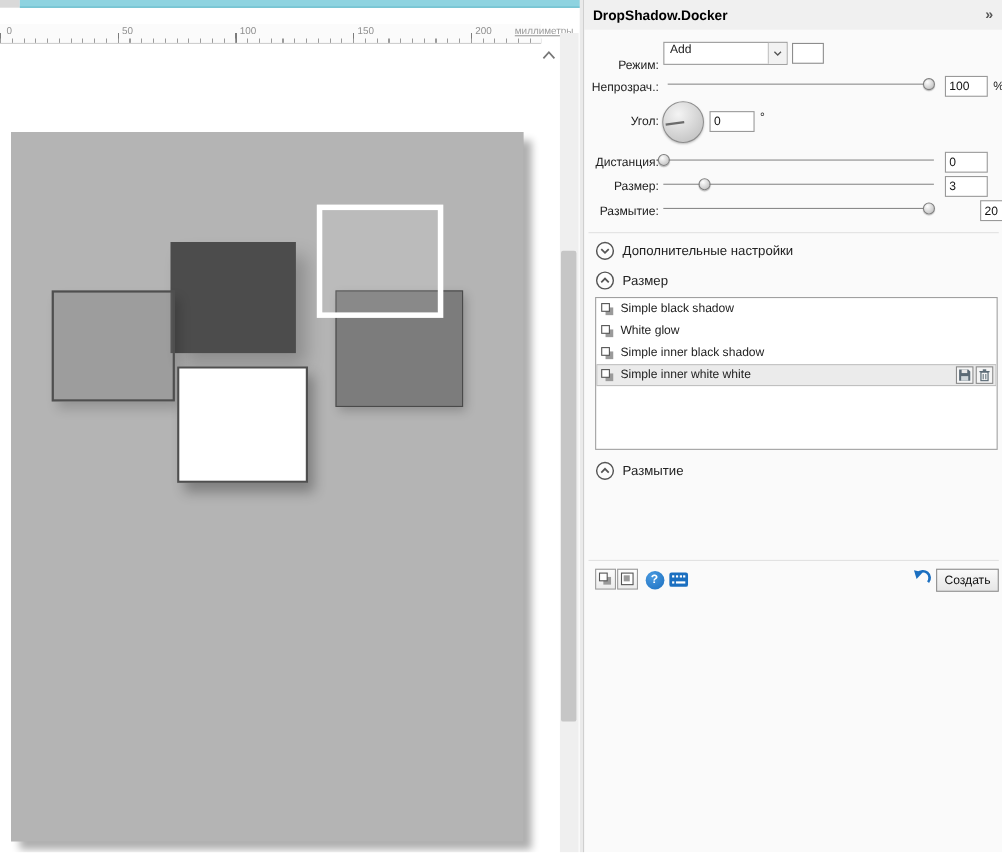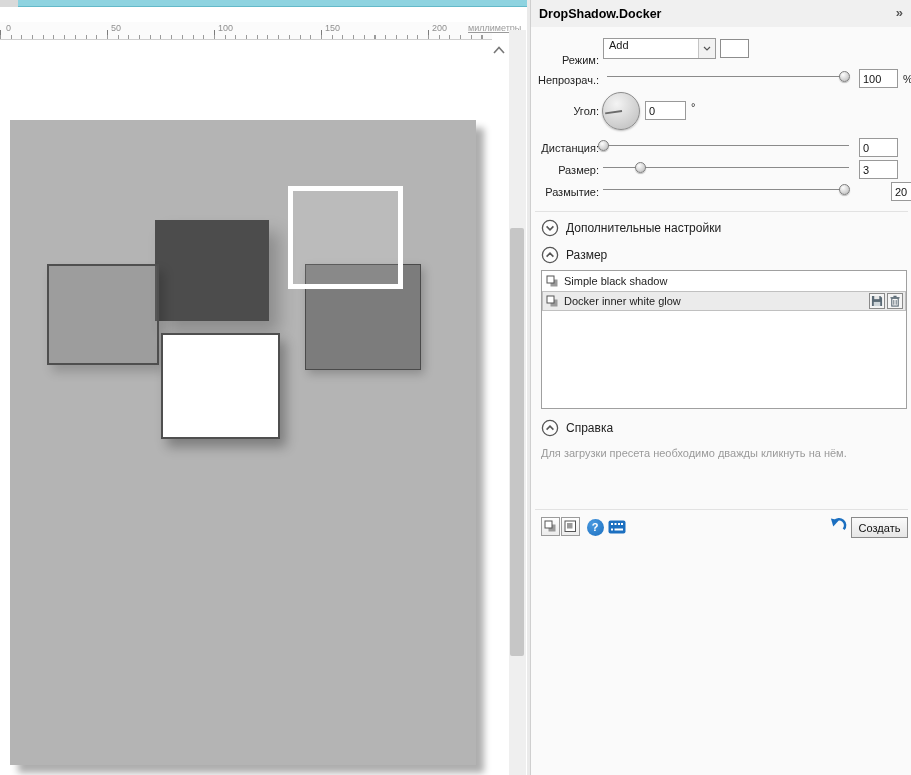--- a/index.html
+++ b/index.html
@@ -212,26 +212,40 @@
     </div>
 
     <div class="preset-list">
       <div class="preset-item">
         <svg width="13" height="13" viewBox="0 0 13 13">
           <rect x="4.5" y="4.5" width="7" height="7" fill="#9a9a9a"></rect>
           <rect x="1" y="1" width="7" height="7" fill="#fff" stroke="#555" stroke-width="1"></rect>
         </svg>
         <span>Simple black shadow</span>
       </div>
+      <div class="preset-item">
+        <svg width="13" height="13" viewBox="0 0 13 13">
+          <rect x="4.5" y="4.5" width="7" height="7" fill="#9a9a9a"></rect>
+          <rect x="1" y="1" width="7" height="7" fill="#fff" stroke="#555" stroke-width="1"></rect>
+        </svg>
+        <span>White glow</span>
+      </div>
+      <div class="preset-item">
+        <svg width="13" height="13" viewBox="0 0 13 13">
+          <rect x="4.5" y="4.5" width="7" height="7" fill="#9a9a9a"></rect>
+          <rect x="1" y="1" width="7" height="7" fill="#fff" stroke="#555" stroke-width="1"></rect>
+        </svg>
+        <span>Simple inner black shadow</span>
+      </div>
       <div class="preset-item selected">
         <svg width="13" height="13" viewBox="0 0 13 13">
           <rect x="4.5" y="4.5" width="7" height="7" fill="#9a9a9a"></rect>
           <rect x="1" y="1" width="7" height="7" fill="#fff" stroke="#555" stroke-width="1"></rect>
         </svg>
-        <span>Docker inner white glow</span>
+        <span>Simple inner white white</span>
         <span class="preset-actions">
           <span class="mini-btn">
             <svg width="12" height="12" viewBox="0 0 13 13">
               <path d="M1 1 h9 l2 2 v9 h-11 z" fill="#5b6a75"></path>
               <rect x="3.5" y="1" width="5.5" height="3.5" fill="#e8e8e8"></rect>
               <rect x="3" y="7.5" width="7" height="4.5" fill="#cfd6da"></rect>
             </svg>
           </span>
           <span class="mini-btn">
             <svg width="12" height="12" viewBox="0 0 13 13">
@@ -244,24 +258,23 @@
           </span>
         </span>
       </div>
     </div>
 
     <div class="section-header" style="top:418px">
       <svg width="18" height="18" viewBox="0 0 18 18">
         <circle cx="9" cy="9" r="7.6" fill="#fdfdfd" stroke="#555" stroke-width="1.3"></circle>
         <polyline points="5.6,10.6 9,7.2 12.4,10.6" fill="none" stroke="#555" stroke-width="1.6"></polyline>
       </svg>
-      <span class="section-label">Справка</span>
-    </div>
-
-    <div class="help-text">Для загрузки пресета необходимо дважды кликнуть на нём.</div>
+      <span class="section-label">Размытие</span>
+    </div>
+
 
     <div class="hdivider" style="top:509px"></div>
 
     <div class="toolbar-btn" style="left:10px">
       <svg width="13" height="13" viewBox="0 0 13 13">
         <rect x="4.5" y="4.5" width="7" height="7" fill="#9a9a9a"></rect>
         <rect x="1" y="1" width="7" height="7" fill="#fff" stroke="#555" stroke-width="1"></rect>
       </svg>
     </div>
     <div class="toolbar-btn" style="left:30px">

